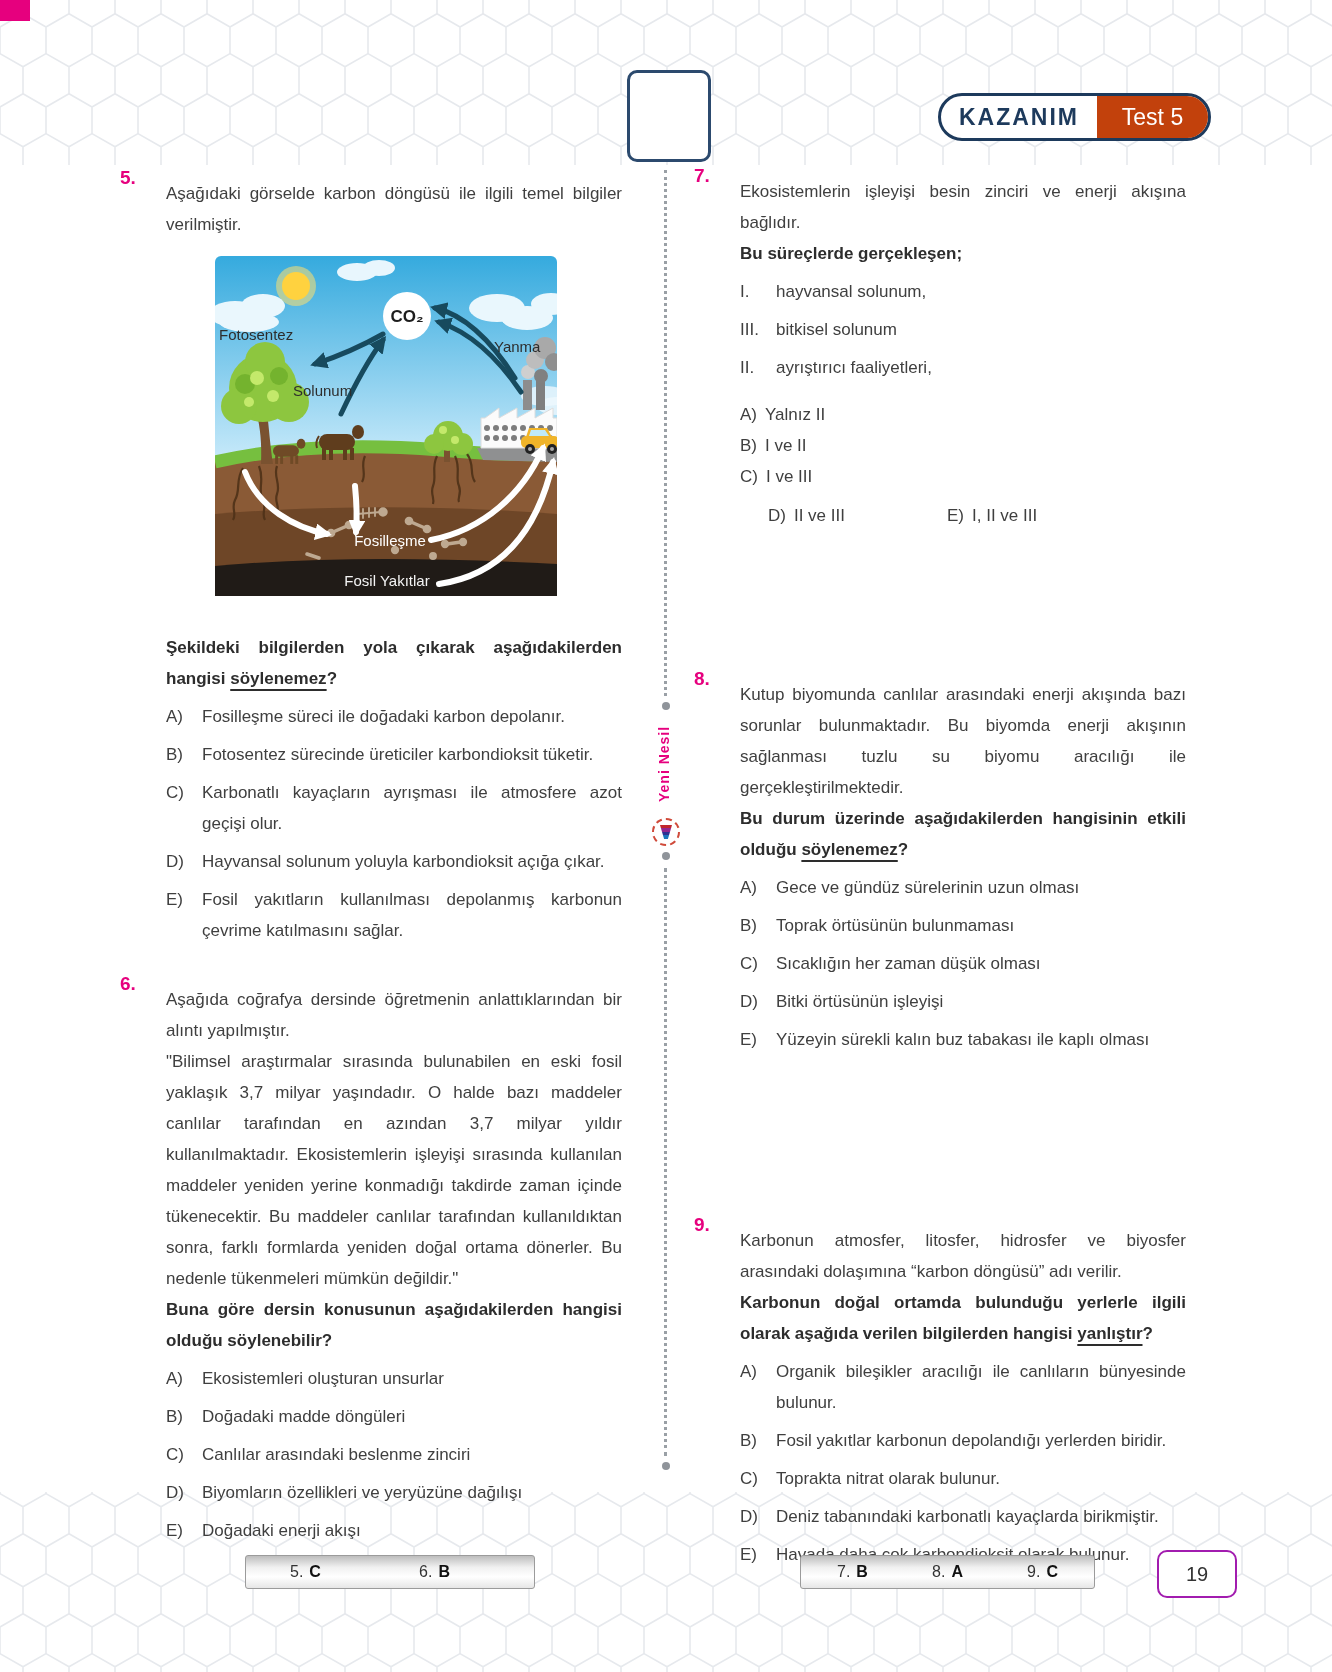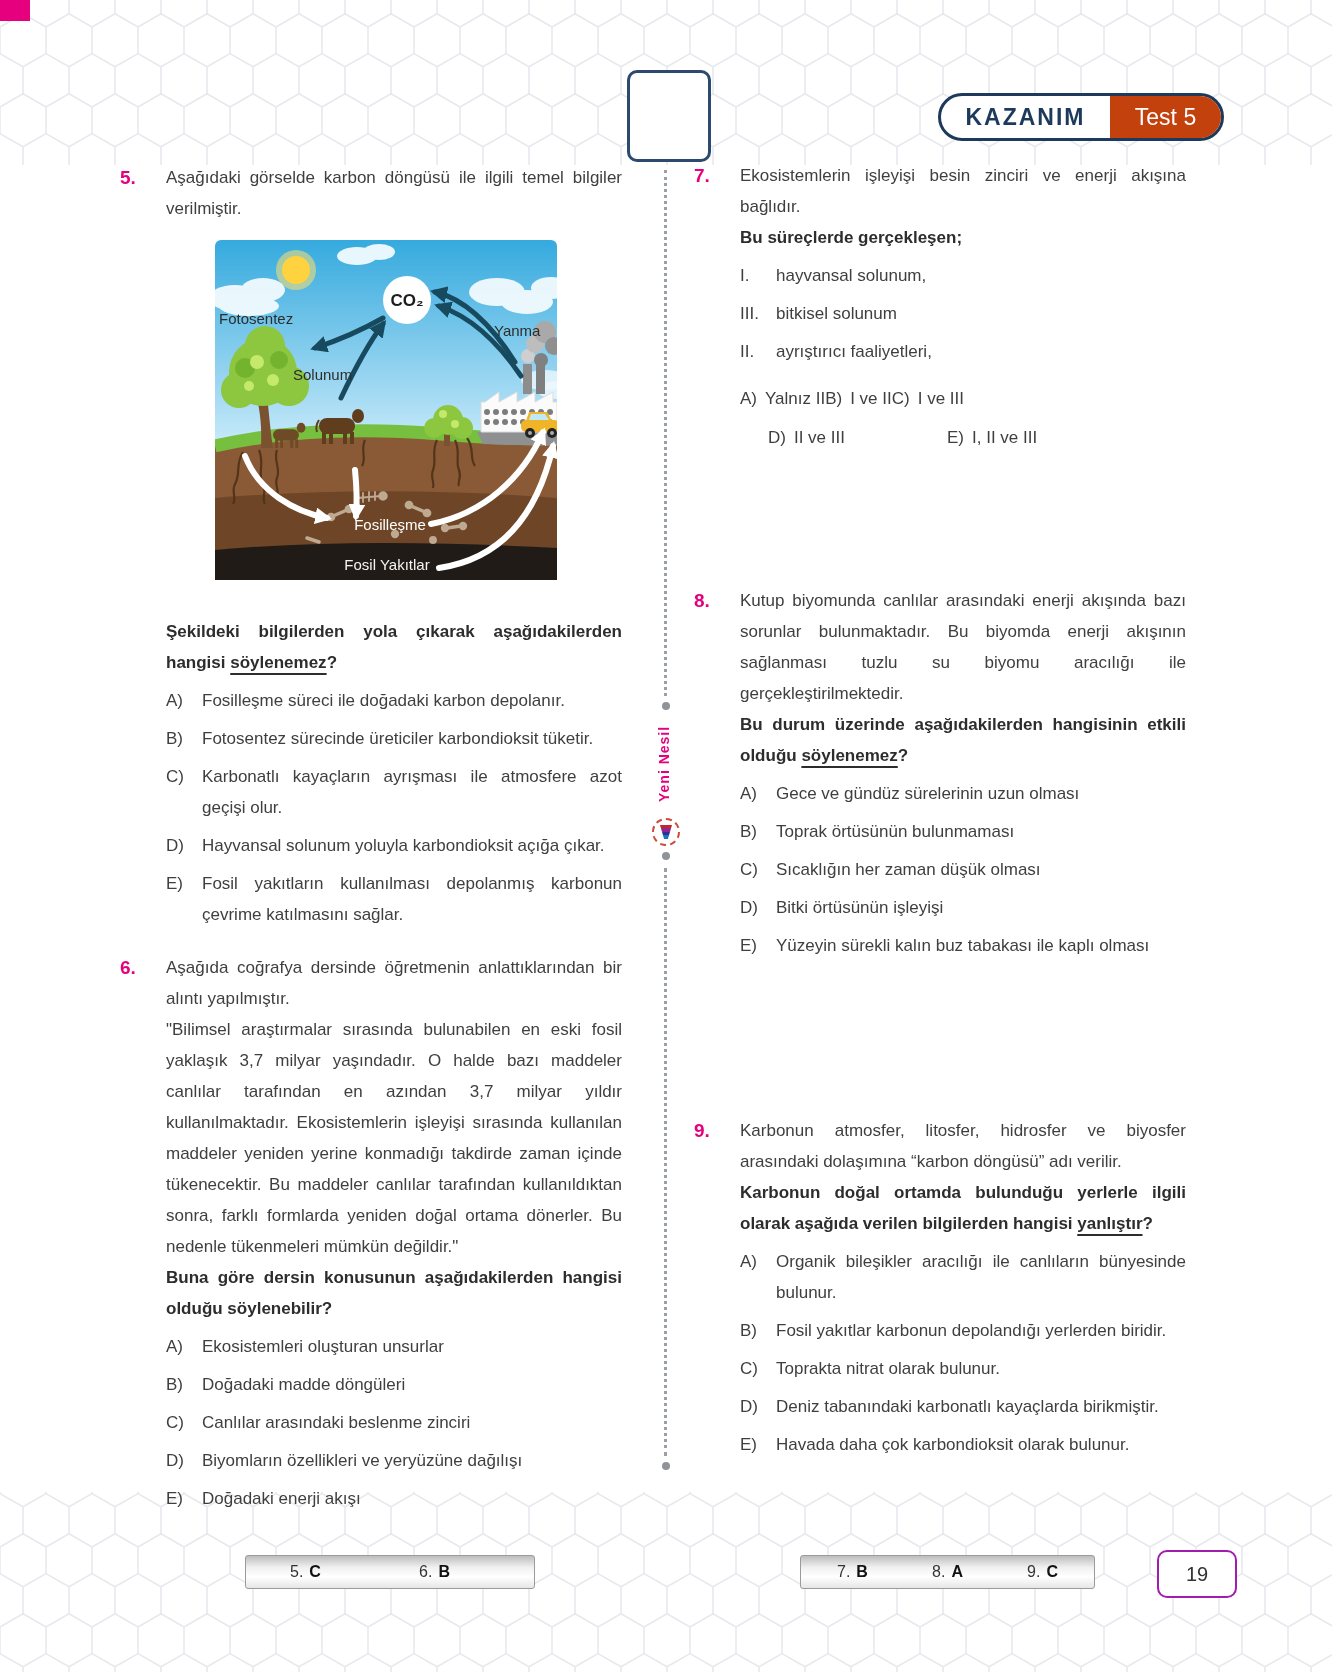--- a/index.html
+++ b/index.html
@@ -7,21 +7,21 @@
     width:1332px;height:1672px;position:relative;background:#ffffff;
     font-family:"Liberation Sans", sans-serif;color:#3f3f3f;overflow:hidden;
   }
   
   .bg-svg{position:absolute;left:0;top:0;z-index:0;pointer-events:none;}
   .corner-accent{position:absolute;left:0;top:0;width:30px;height:21px;background:#e6007e;z-index:1;}
 
   
   .header-badge{position:absolute;left:938px;top:93px;height:42px;display:flex;
     border:3px solid #1d3a5c;border-radius:26px;overflow:hidden;background:#fff;z-index:3;}
-  .badge-left{width:169px;display:flex;align-items:center;justify-content:center;
+  .badge-left{width:156px;display:flex;align-items:center;justify-content:center;
     color:#1d3a5c;font-weight:bold;font-size:23px;letter-spacing:2px;}
   .badge-right{width:111px;display:flex;align-items:center;justify-content:center;
     background:#c2410c;color:#fff;font-weight:normal;font-size:23px;}
   .empty-box{position:absolute;left:627px;top:70px;width:78px;height:86px;background:#fff;
     border:3px solid #2c4a6e;border-radius:10px;z-index:3;}
 
   
   .dotline{position:absolute;left:664px;width:0;border-left:3px dotted #9aa0a6;z-index:2;}
   .seg1{top:170px;height:526px;}
   .seg2{top:868px;height:588px;}
@@ -35,33 +35,33 @@
   .logo-icon .funnel{width:12px;height:14px;
     background:linear-gradient(#c1272d 0 25%, #93278f 25% 50%, #2e3192 50% 75%, #1b75bc 75% 100%);
     clip-path:polygon(0 0,100% 0,66% 100%,34% 100%);}
 
   
   .col{position:absolute;z-index:2;}
   .col-left{left:120px;top:162px;width:502px;}
   .col-right{left:694px;top:160px;width:492px;}
   .q{display:flex;align-items:flex-start;}
   .qnum{flex:0 0 46px;font-weight:bold;font-size:19px;color:#e6007e;line-height:31px;}
-  .qbody{flex:1;font-size:17px;line-height:31px;text-align:justify;}
+  .qbody{flex:1;font-size:17px;line-height:31px;text-align:justify;margin-top:16px;}
   .qbody p{margin:0;}
   .stem{font-weight:bold;color:#2d2d2d;}
   .us{text-decoration:underline;text-underline-offset:5px;text-decoration-thickness:1.5px;}
   .mt10{margin-top:10px;} .mt14{margin-top:14px;} .mt22{margin-top:22px;}
   .opts{margin-top:4px;}
   .opt{display:flex;margin-top:7px;}
   .optl{flex:0 0 36px;}
   .optt{flex:1;text-align:justify;}
   .q6{margin-top:22px;}
   .q8{margin-top:132px;}
   .q9{margin-top:154px;}
-  .q7row1{display:flex;justify-content:flex-start;margin-top:16px;white-space:nowrap;}
+  .q7row1{display:flex;justify-content:space-between;margin-top:16px;white-space:nowrap;flex-direction:column;}
   .q7row2{display:flex;margin-top:8px;white-space:nowrap;}
   .q7row2 .d{margin-left:28px;} .q7row2 .e{margin-left:102px;}
   .q7opt .l{display:inline-block;margin-right:8px;}
 
   
   .fig{width:342px;height:376px;margin:16px 0 0 49px;border-radius:6px;overflow:hidden;position:relative;}
 
   
   .ans-strip{position:absolute;height:34px;display:flex;align-items:center;z-index:2;
     background:linear-gradient(180deg,#bdbdbd 0%,#f0f0f0 35%,#ffffff 65%,#e6e6e6 100%);

